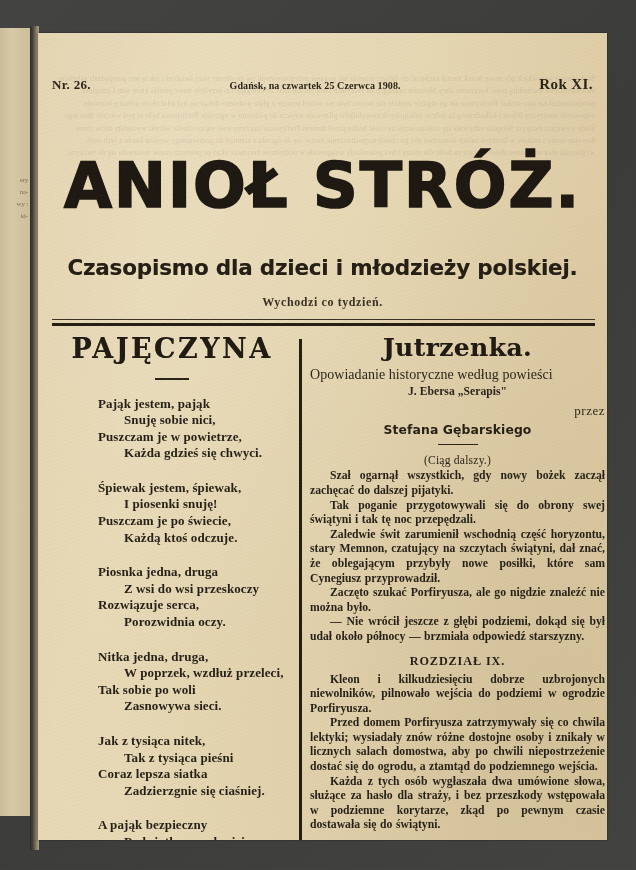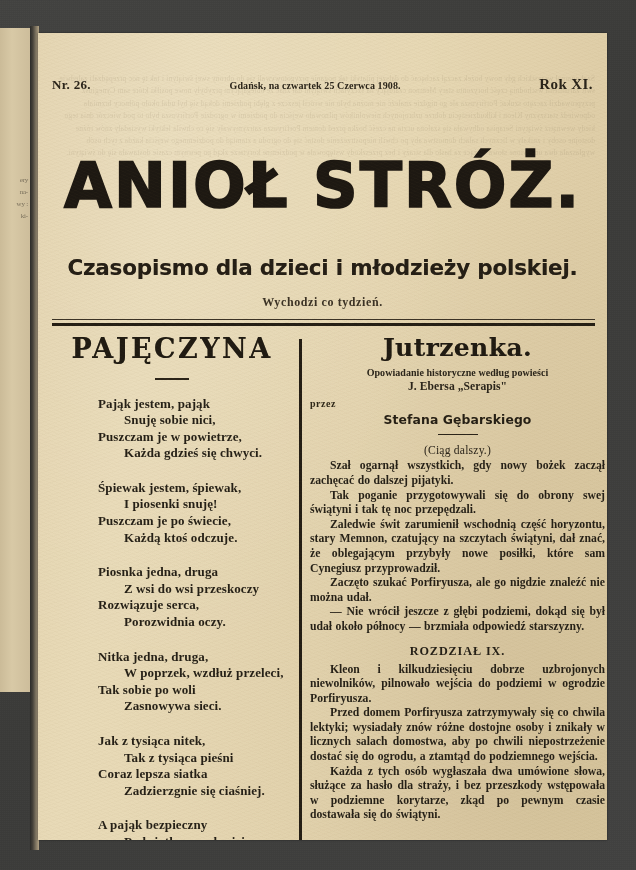--- a/index.html
+++ b/index.html
@@ -14,21 +14,21 @@
   .backing{
     position:absolute;inset:0;
     background:
       repeating-linear-gradient(0deg,rgba(255,255,255,.012) 0 1px,rgba(0,0,0,.012) 1px 2px),
       repeating-linear-gradient(90deg,rgba(255,255,255,.010) 0 1px,rgba(0,0,0,.010) 1px 2px),
       linear-gradient(135deg,#424240 0%,#3a3a38 50%,#414140 100%);
   }
 
   
   .sliver{
-    position:absolute;left:0;top:28px;width:30px;height:664px;
+    position:absolute;left:0;top:28px;width:30px;height:788px;
     background:linear-gradient(90deg,#cbbb98 0%,#d8c9a6 40%,#cdbd9b 100%);
     overflow:hidden;
   }
   .sliver-txt{
     position:absolute;right:2px;font-size:7px;color:#6b6250;
     font-family:"Liberation Serif",serif;letter-spacing:-.2px;
     opacity:.85;text-align:right;white-space:nowrap;
   }
   .gutter{
     position:absolute;left:30px;top:26px;width:9px;height:824px;
@@ -122,23 +122,23 @@
   .pline{font-size:13px;line-height:16.6px;letter-spacing:.1px;font-weight:600;color:#241f16;white-space:nowrap;}
   .pline.a{padding-left:46px;}
   .pline.b{padding-left:72px;}
 
   
   .story-title{
     text-align:center;font-family:"DejaVu Serif",serif;font-weight:700;
     font-size:25px;letter-spacing:.4px;color:#1f1a12;margin:0;
     text-shadow:0 0 .4px rgba(40,30,15,.5);
   }
-  .story-sub1{text-align:center;font-size:10px;font-weight:700;margin-top:5px;letter-spacing:.05px;color:#2a241a;}
+  .story-sub1{text-align:left;font-size:14px;font-weight:400;margin-top:5px;letter-spacing:.05px;color:#2a241a;}
   .story-sub2{text-align:center;font-size:11.6px;font-weight:700;margin-top:2px;letter-spacing:.05px;color:#2a241a;}
-  .story-by{text-align:left;font-size:10px;font-weight:700;margin-top:5px;letter-spacing:.5px;color:#2f2819;}
+  .story-by{text-align:right;font-size:13px;font-weight:400;margin-top:5px;letter-spacing:.5px;color:#2f2819;}
   .story-author{
     text-align:center;font-family:"DejaVu Sans",sans-serif;font-weight:700;
     font-size:12.4px;margin-top:3px;letter-spacing:.1px;color:#241e14;
   }
   .story-rule{width:40px;height:1.4px;background:#2a2318;margin:7px auto 9px auto;}
   .cont{text-align:center;font-size:11.6px;font-weight:400;letter-spacing:.2px;margin-bottom:2px;color:#2a241a;}
   .para{
     font-size:11.7px;line-height:14.6px;text-align:justify;text-indent:20px;
     margin:0 0 0 0;letter-spacing:0;word-spacing:.6px;font-weight:600;color:#241f16;
     hyphens:none;
@@ -234,21 +234,21 @@
           <div class="story-sub2">J. Ebersa „Serapis"</div>
           <div class="story-by">przez</div>
           <div class="story-author">Stefana Gębarskiego</div>
           <div class="story-rule"></div>
 
           <div class="cont">(Ciąg dalszy.)</div>
 
           <p class="para">Szał ogarnął wszystkich, gdy nowy bożek zaczął zachęcać do dalszej pijatyki.</p>
           <p class="para">Tak poganie przygotowywali się do obrony swej świątyni i tak tę noc przepędzali.</p>
           <p class="para">Zaledwie świt zarumienił wschodnią część horyzontu, stary Memnon, czatujący na szczytach świątyni, dał znać, że oblegającym przybyły nowe posiłki, które sam Cynegiusz przyprowadził.</p>
-          <p class="para">Zaczęto szukać Porfiryusza, ale go nigdzie znaleźć nie można udał.</p>
+          <p class="para">Zaczęto szukać Porfiryusza, ale go nigdzie znaleźć nie można było.</p>
           <p class="para">— Nie wrócił jeszcze z głębi podziemi, dokąd się był udał około północy — brzmiała odpowiedź starszyzny.</p>
 
           <div class="chapter">ROZDZIAŁ IX.</div>
 
           <p class="para">Kleon i kilkudziesięciu dobrze uzbrojonych niewolników, pilnowało wejścia do podziemi w ogrodzie Porfiryusza.</p>
           <p class="para">Przed domem Porfiryusza zatrzymywały się co chwila lektyki; wysiadały znów różne dostojne osoby i znikały w licznych salach domostwa, aby po chwili niepostrzeżenie dostać się do ogrodu, a ztamtąd do podziemnego wejścia.</p>
           <p class="para">Każda z tych osób wygłaszała dwa umówione słowa, służące za hasło dla straży, i bez przeszkody wstępowała w podziemne korytarze, zkąd po pewnym czasie dostawała się do świątyni.</p>
         </div>
       </div>
 

